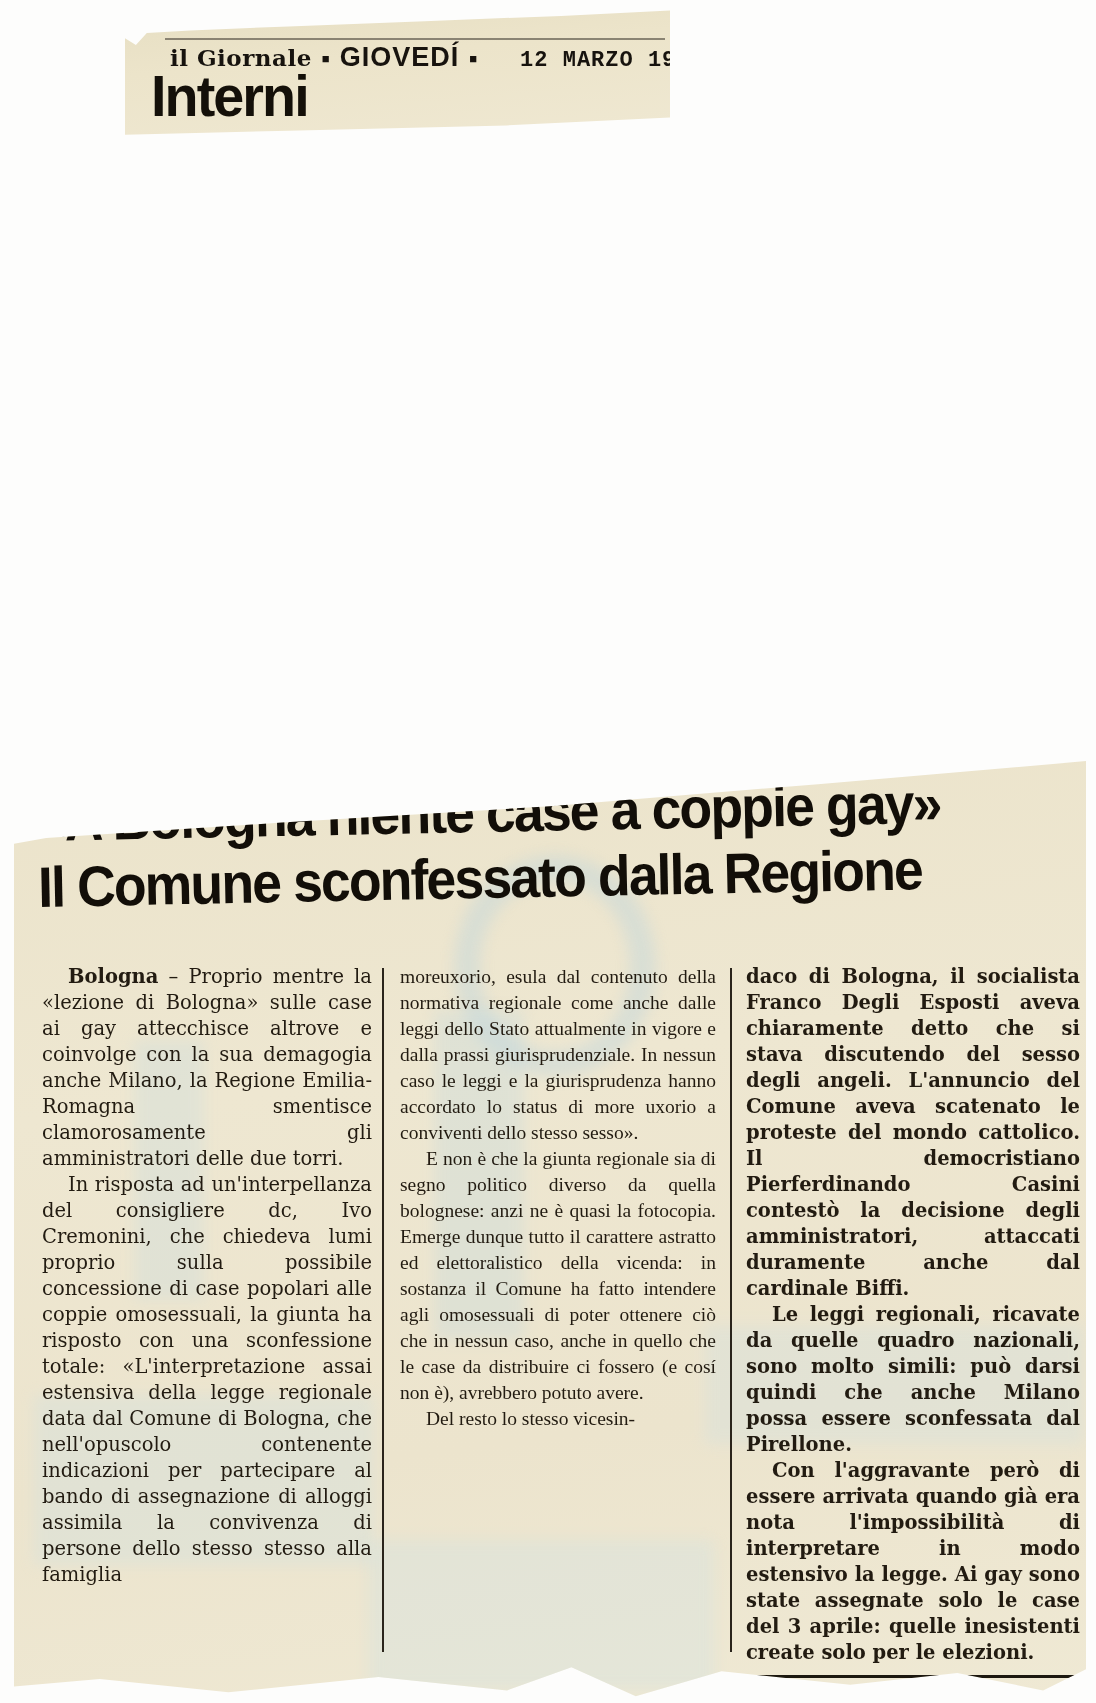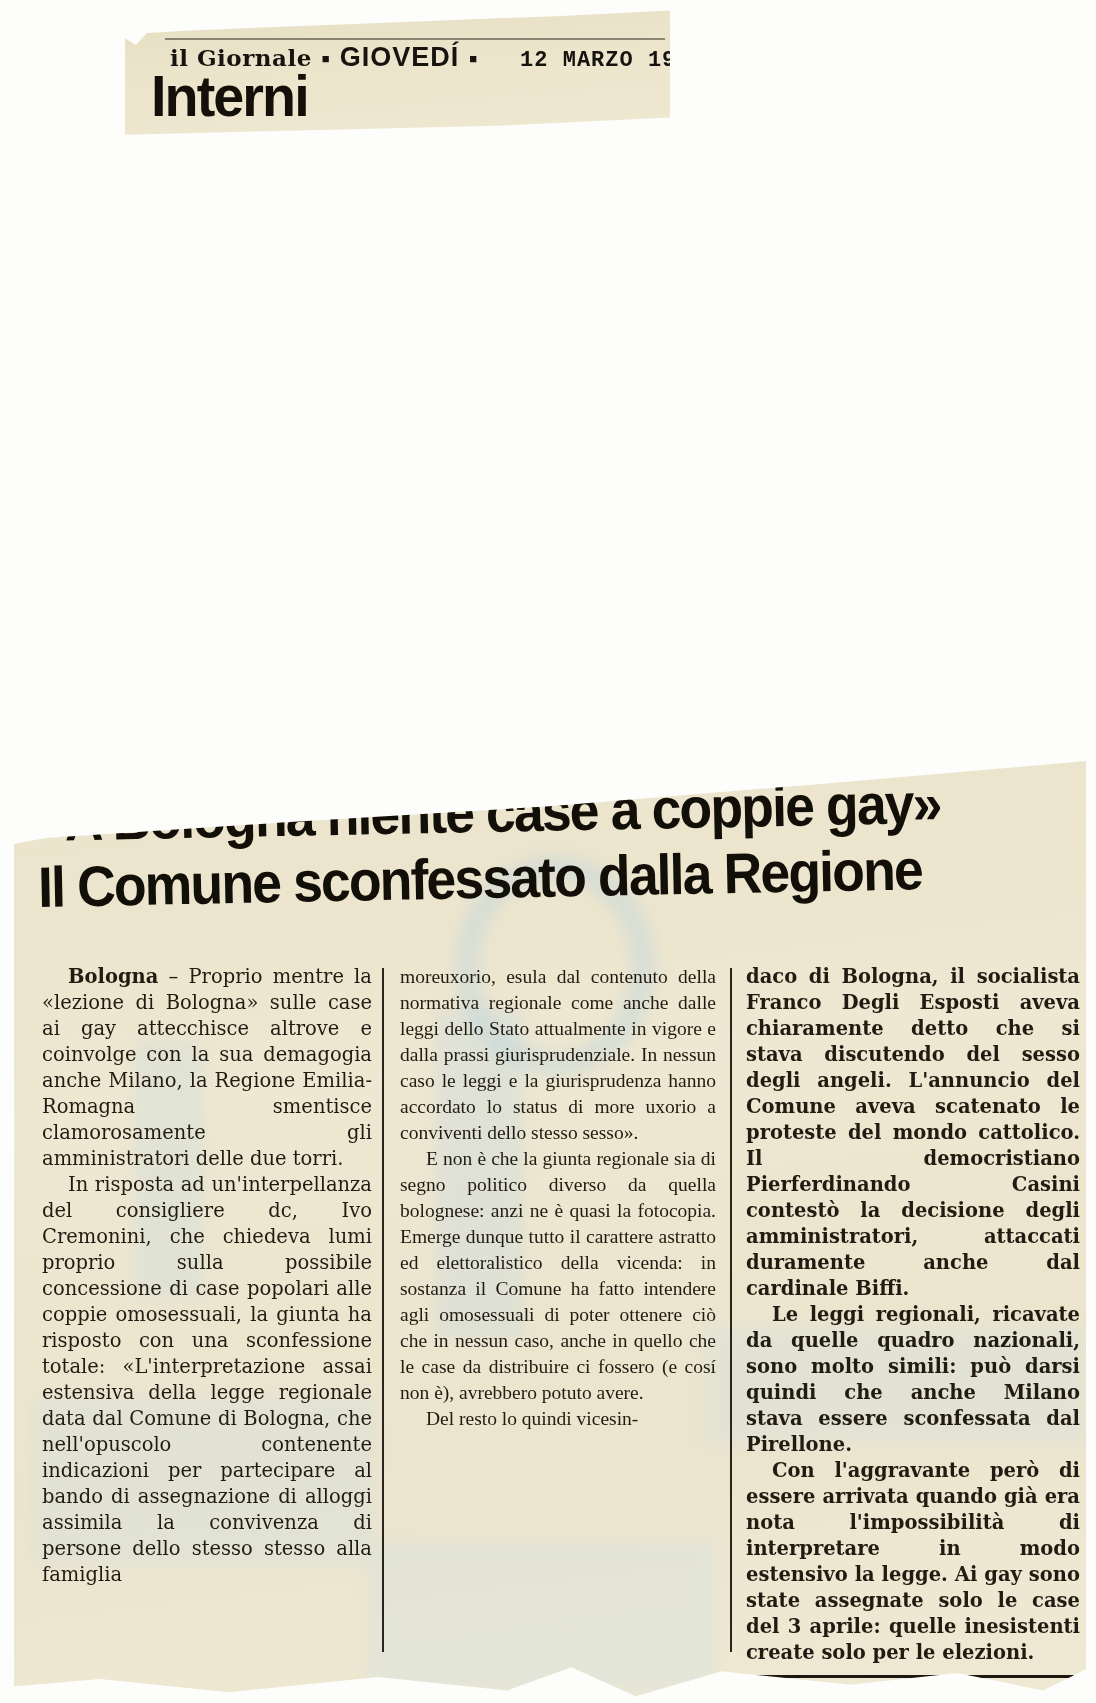--- a/index.html
+++ b/index.html
@@ -108,26 +108,26 @@
 
   <div class="article-body">
     <div class="col col-1">
       <p><span class="lead-word">Bologna</span><span> – Proprio mentre la «lezione di Bologna» sulle case ai gay attecchisce altrove e coinvolge con la sua demagogia anche Milano, la Regione Emilia-Romagna smentisce clamorosamente gli amministratori delle due torri.</span></p>
       <p>In risposta ad un'interpellanza del consigliere dc, Ivo Cremonini, che chiedeva lumi proprio sulla possibile concessione di case popolari alle coppie omosessuali, la giunta ha risposto con una sconfessione totale: «L'interpretazione assai estensiva della legge regionale data dal Comune di Bologna, che nell'opuscolo contenente indicazioni per partecipare al bando di assegnazione di alloggi assimila la convivenza di persone dello stesso stesso alla famiglia</p>
     </div>
     <div class="vrule vrule-1"></div>
     <div class="col col-2">
       <p class="cont">moreuxorio, esula dal contenuto della normativa regionale come anche dalle leggi dello Stato attualmente in vigore e dalla prassi giurisprudenziale. In nessun caso le leggi e la giurisprudenza hanno accordato lo status di more uxorio a conviventi dello stesso sesso».</p>
       <p>E non è che la giunta regionale sia di segno politico diverso da quella bolognese: anzi ne è quasi la fotocopia. Emerge dunque tutto il carattere astratto ed elettoralistico della vicenda: in sostanza il Comune ha fatto intendere agli omosessuali di poter ottenere ciò che in nessun caso, anche in quello che le case da distribuire ci fossero (e cosí non è), avrebbero potuto avere.</p>
-      <p>Del resto lo quindi vicesin-</p>
+      <p>Del resto lo stesso vicesin-</p>
     </div>
     <div class="vrule"></div>
     <div class="col col-3">
       <p class="cont">daco di Bologna, il socialista Franco Degli Esposti aveva chiaramente detto che si stava discutendo del sesso degli angeli. L'annuncio del Comune aveva scatenato le proteste del mondo cattolico. Il democristiano Pierferdinando Casini contestò la decisione degli amministratori, attaccati duramente anche dal cardinale Biffi.</p>
-      <p>Le leggi regionali, ricavate da quelle quadro nazionali, sono molto simili: può darsi quindi che anche Milano stava essere sconfessata dal Pirellone.</p>
+      <p>Le leggi regionali, ricavate da quelle quadro nazionali, sono molto simili: può darsi quindi che anche Milano possa essere sconfessata dal Pirellone.</p>
       <p>Con l'aggravante però di essere arrivata quando già era nota l'impossibilità di interpretare in modo estensivo la legge. Ai gay sono state assegnate solo le case del 3 aprile: quelle inesistenti create solo per le elezioni.</p>
     </div>
   </div>
 
   <div class="corner-mark">
     <div class="h"></div>
     <div class="d"></div>
   </div>
 </div>
 

